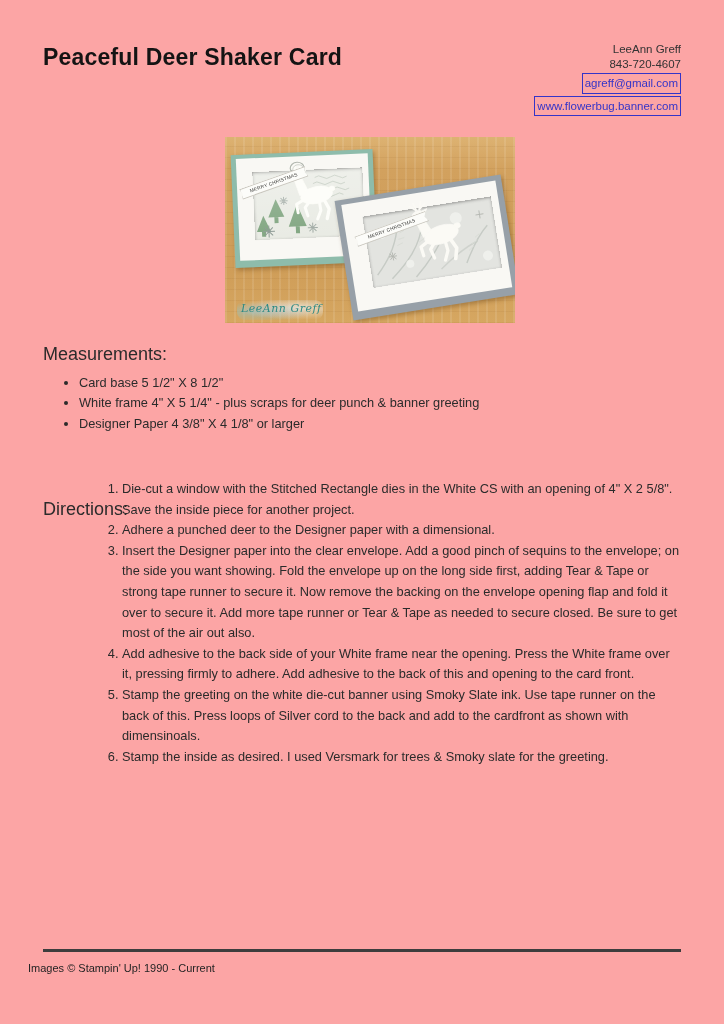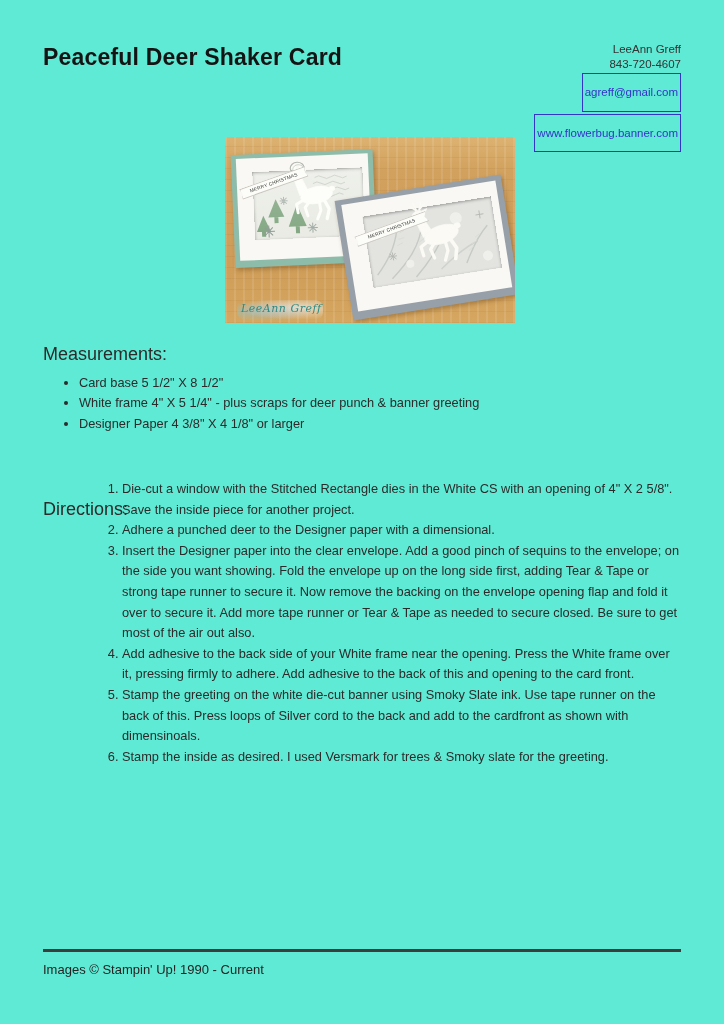--- a/index.html
+++ b/index.html
@@ -5,27 +5,27 @@
   :root{
     --link-blue:#3434c8;
     --text-dark:#2b2b2b;
     --card-mint:#8ebcab;
     --card-silver:#97a0a8;
     --wood:#d2a15e;
   }
   *{box-sizing:border-box;margin:0;padding:0;}
   html,body{background:#ffffff;}
   body{font-family:"Liberation Sans",sans-serif;color:var(--text-dark);}
-  .page{position:relative;width:724px;height:1024px;background:#5eead4;overflow:hidden;}
+  .page{position:relative;width:724px;height:1024px;background:#fca5a5;overflow:hidden;}
 
   
   .doc-title{position:absolute;left:43px;top:45px;font-size:23px;line-height:1.1;color:#141414;letter-spacing:.2px;}
   .contact{position:absolute;right:43px;top:42px;text-align:right;font-size:11.5px;line-height:14.5px;color:#333;}
   .contact .line{display:block;}
-  .contact a{display:inline-block;color:var(--link-blue);text-decoration:none;border:1px solid var(--link-blue);padding:12px 2px;margin-top:2px;line-height:12.5px;}
+  .contact a{display:inline-block;color:var(--link-blue);text-decoration:none;border:1px solid var(--link-blue);padding:3px 2px;margin-top:2px;line-height:12.5px;}
 
   
   .photo{position:absolute;left:225px;top:137px;width:290px;height:186px;overflow:hidden;
     background:
       repeating-linear-gradient(90deg, rgba(255,255,255,.10) 0 2px, rgba(0,0,0,0) 2px 9px),
       repeating-linear-gradient(0deg, rgba(120,70,20,.07) 0 1px, rgba(0,0,0,0) 1px 11px),
       linear-gradient(180deg,#ddb272 0%, var(--wood) 18%, #cf9d58 70%, #d6a761 100%);
   }
   .card{position:absolute;box-shadow:1.5px 2.5px 4px rgba(90,55,15,.35);}
   .card .frame{position:absolute;background:#f9f8f4;}
@@ -65,21 +65,21 @@
   #directions-heading{top:451px;margin-top:48px;}
 
   ul.measure-list{position:absolute;left:43px;top:373px;width:630px;padding-left:36px;list-style:disc;}
   ul.measure-list li{font-size:12.8px;line-height:20.3px;color:var(--text-dark);}
 
   ol.steps-list{position:absolute;left:43px;top:479px;width:638px;padding-left:35px;}
   ol.steps-list li{font-size:12.8px;line-height:20.6px;color:var(--text-dark);margin-left:44px;}
 
   
   .footer-rule{position:absolute;left:43px;top:949px;width:638px;height:2.5px;background:#3d3d3d;}
-  .footer-text{position:absolute;left:43px;top:962px;font-size:13px;color:#242424;}
+  .footer-text{position:absolute;left:28px;top:962px;font-size:11px;color:#242424;}
 </style>
 </head>
 <body>
 
 <div class="page">
 
   <h1 class="doc-title">Peaceful Deer Shaker Card</h1>
 
   <div class="contact">
     <span class="line">LeeAnn Greff</span>

